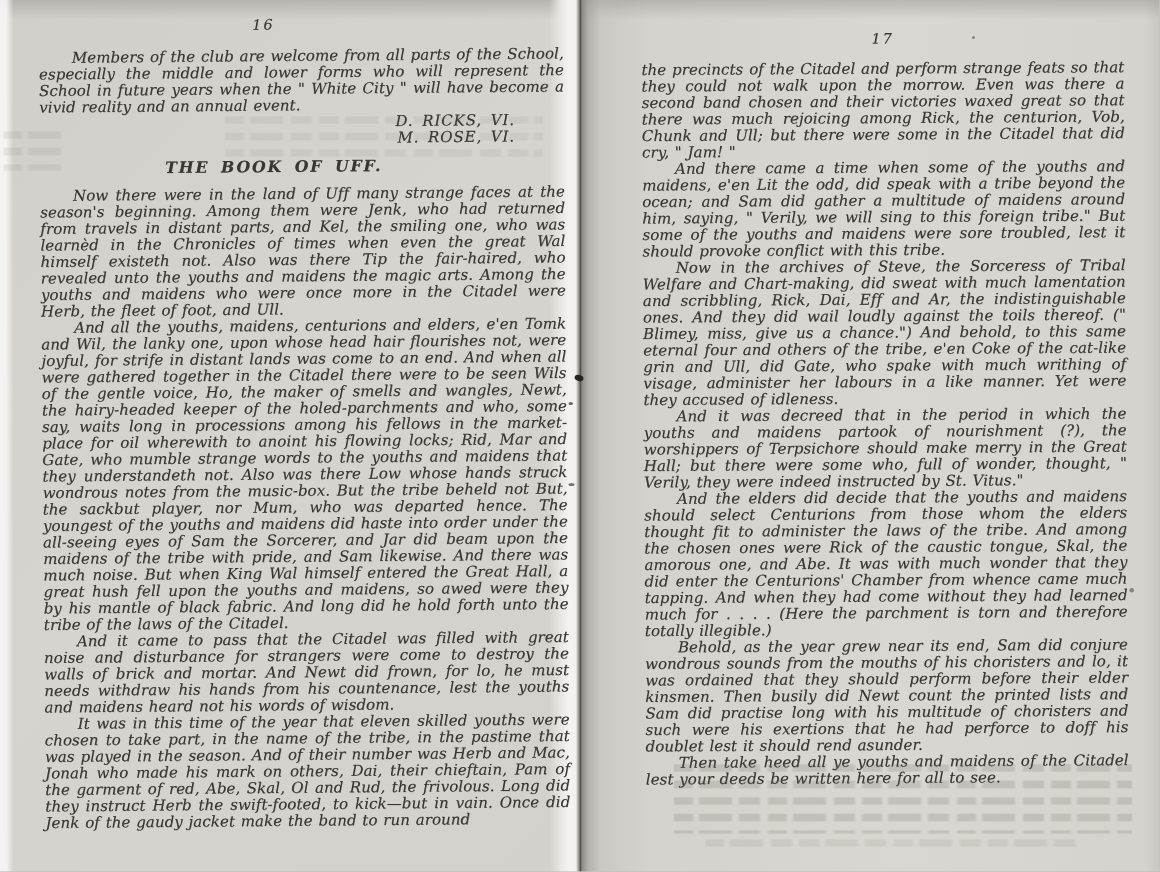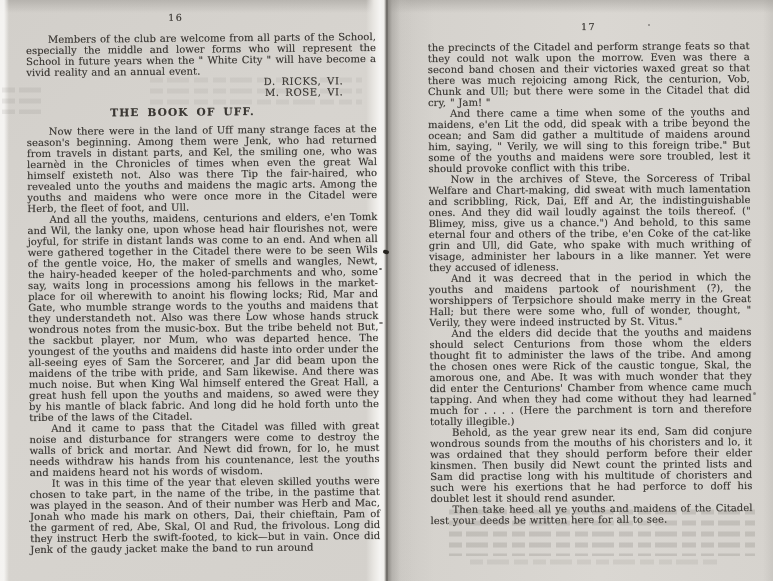--- a/index.html
+++ b/index.html
@@ -1,19 +1,19 @@
 <!DOCTYPE html>
 <html><head>
 <meta charset="utf-8">
 <style>
   html, body { margin:0; padding:0; background:#c5c2bd; }
   body { width:773px; height:581px; position:relative; overflow:hidden;
          font-family:"DejaVu Serif", serif; }
 
-  .scan { position:absolute; inset:0; }
+  .scan { position:absolute; inset:0;font-style:italic; }
 
   .page { position:absolute; top:0; height:581px; }
   .page-left {
     left:0; width:386px;
     background:
       linear-gradient(90deg, rgba(246,245,243,.95) 0 4px, rgba(246,245,243,0) 9px),
       linear-gradient(180deg, rgba(148,145,140,.45) 0, rgba(148,145,140,0) 13px),
       linear-gradient(135deg, #d2cfca 0%, #d7d4cf 45%, #d4d1cc 100%);
   }
   .page-right {

